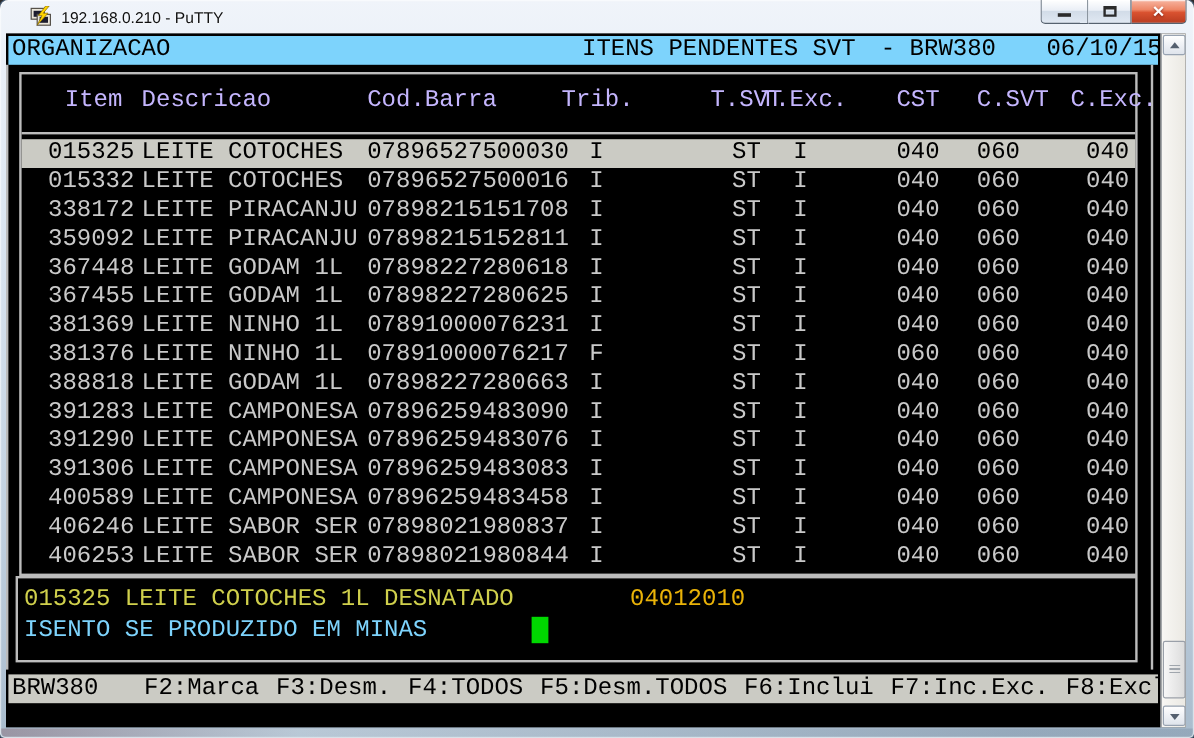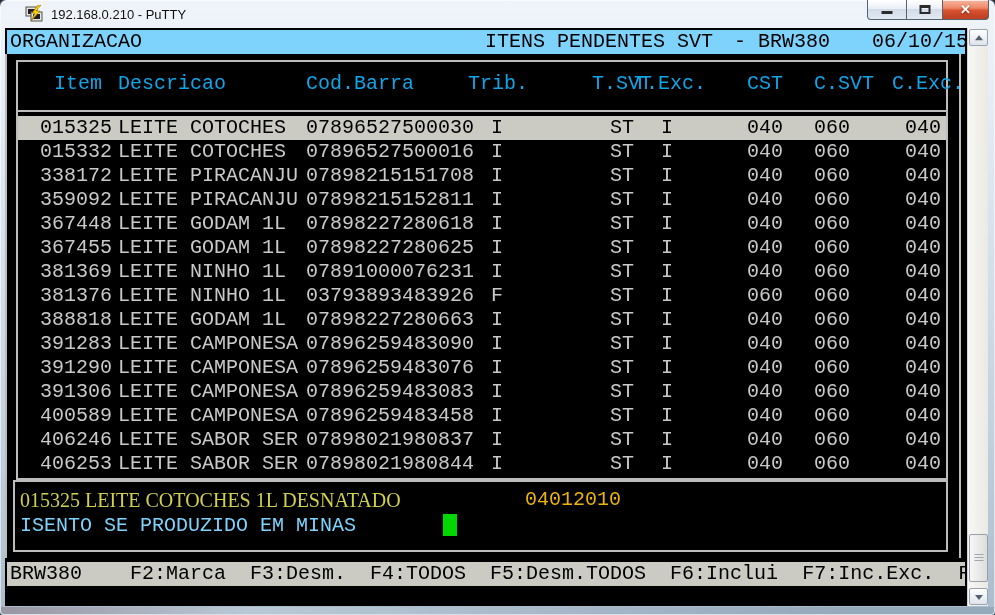--- a/index.html
+++ b/index.html
@@ -37,47 +37,47 @@
   .term{position:absolute;left:0;top:0;width:962px;height:578px;background:#000;overflow:hidden;
     font-family:"Liberation Mono","DejaVu Sans Mono",monospace;font-size:20px;color:#c9c9c9;}
   .tline{position:absolute;height:24px;line-height:24px;white-space:pre;}
   .topline{left:2px;top:2px;width:958px;background:#7dd3fc;color:#000;}
   .topline span{position:absolute;top:0;height:24px;}
   .tl-org{left:3px;}  .tl-title{left:478px;}  .tl-prog{left:727px;}  .tl-date{left:865px;}
   .vframe{position:absolute;top:26px;width:2px;height:504px;background:#bcbcbc;}
   .vl{left:0;} .vr{left:954px;}
   
   .tbox{position:absolute;left:11px;top:32px;width:932px;height:420px;border:2px solid #bcbcbc;}
-  .thead{position:absolute;left:0;top:10px;width:100%;height:24px;line-height:24px;color:#0ea5e9;}
+  .thead{position:absolute;left:0;top:10px;width:100%;height:24px;line-height:24px;color:#c4b5fd;}
   .tsep{position:absolute;left:0;top:48px;width:100%;height:2px;background:#bcbcbc;}
   .tbody{position:absolute;left:0;top:54px;width:100%;}
   .trow{position:relative;height:24px;line-height:24px;}
   .trow.selected{background:#cbcbc4;color:#000;}
   .tc{position:absolute;top:0;height:24px;white-space:pre;}
   .c1{left:20px;width:74px;text-align:right;}
   .thead .c1{padding-right:10px;}
   .c2{left:100px;} .c3{left:288px;}
   .c4{left:450px;width:58px;text-align:center;}
   .c5{left:538px;width:60px;text-align:center;margin-left:36px;}
   .c6{left:616px;width:66px;text-align:center;}
   .c7{left:714px;width:66px;text-align:center;font-family:Liberation Mono, monospace;}
   .c8{left:796px;width:66px;text-align:left;}
   .c9{left:874px;width:62px;text-align:center;}
   
   .dbox{position:absolute;left:8px;top:452px;width:935px;height:72px;border:2px solid #bcbcbc;}
   .dline{position:absolute;left:0;width:100%;height:24px;line-height:24px;}
   .dline1{top:6px;} .dline2{top:32px;}
   .dline span{position:absolute;top:0;white-space:pre;}
-  .d-main{left:5px;color:#d0d04c;font-family:Liberation Serif, serif;}
+  .d-main{left:5px;color:#d0d04c;}
   .d-ncm{left:510px;color:#eab308;}
   .d-note{left:5px;color:#7dd3fc;}
   .cursor{position:absolute;left:428px;top:1px;width:14px;height:22px;background:#00d800;}
   
   .statusbar{position:absolute;left:2px;top:534px;width:958px;height:24px;line-height:24px;
-    background:#cbcbc4;color:#000;display:flex;gap:24px;padding-left:3px;
+    background:#cbcbc4;color:#000;display:flex;gap:14px;padding-left:3px;
     overflow:hidden;white-space:pre;}
   .sb-prog{margin-right:24px;}
   
   .scrollbar{position:absolute;right:0;top:0;width:21px;height:578px;
     background:linear-gradient(90deg,#f8f7f4,#ebe9e3);border-left:1px solid #cfd4da;}
   .sb-btn{position:absolute;left:1px;width:19px;height:17px;border:1px solid #98a3b2;border-radius:2px;
     background:linear-gradient(#fefefe,#dfe4ec);}
   .sb-btn.up{top:1px;} .sb-btn.down{bottom:1px;}
   .sb-btn::after{content:"";position:absolute;left:50%;top:50%;}
   .sb-btn.up::after{transform:translate(-50%,-55%);
@@ -216,21 +216,21 @@
     <span class="tc c4">I</span>
     <span class="tc c5">ST</span>
     <span class="tc c6">I</span>
     <span class="tc c7">040</span>
     <span class="tc c8">060</span>
     <span class="tc c9">040</span>
   </div>
             <div class="trow">
     <span class="tc c1">381376</span>
     <span class="tc c2">LEITE NINHO 1L</span>
-    <span class="tc c3">03793893483926</span>
+    <span class="tc c3">07891000076217</span>
     <span class="tc c4">F</span>
     <span class="tc c5">ST</span>
     <span class="tc c6">I</span>
     <span class="tc c7">060</span>
     <span class="tc c8">060</span>
     <span class="tc c9">040</span>
   </div>
             <div class="trow">
     <span class="tc c1">388818</span>
     <span class="tc c2">LEITE GODAM 1L</span>

